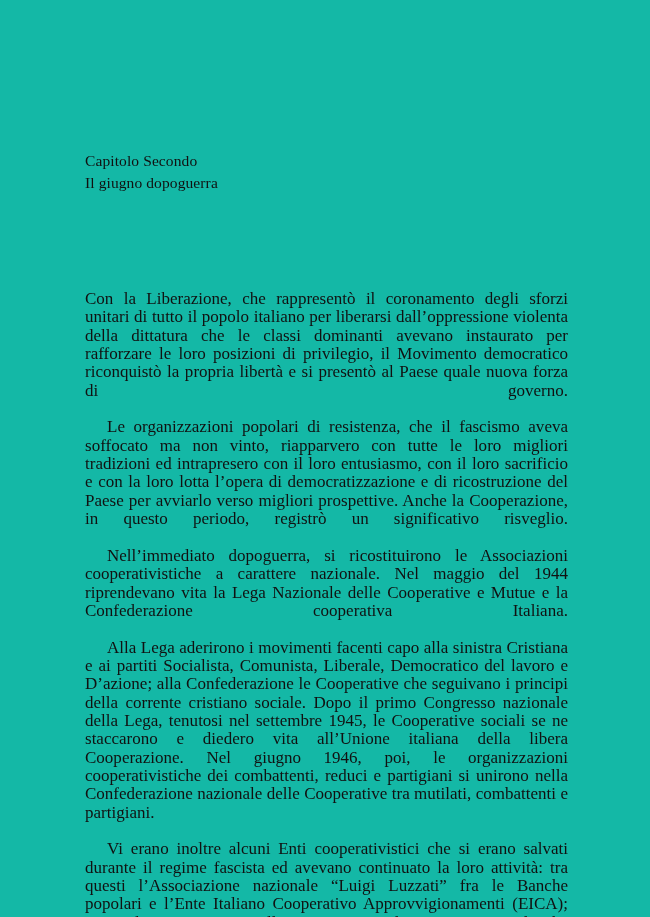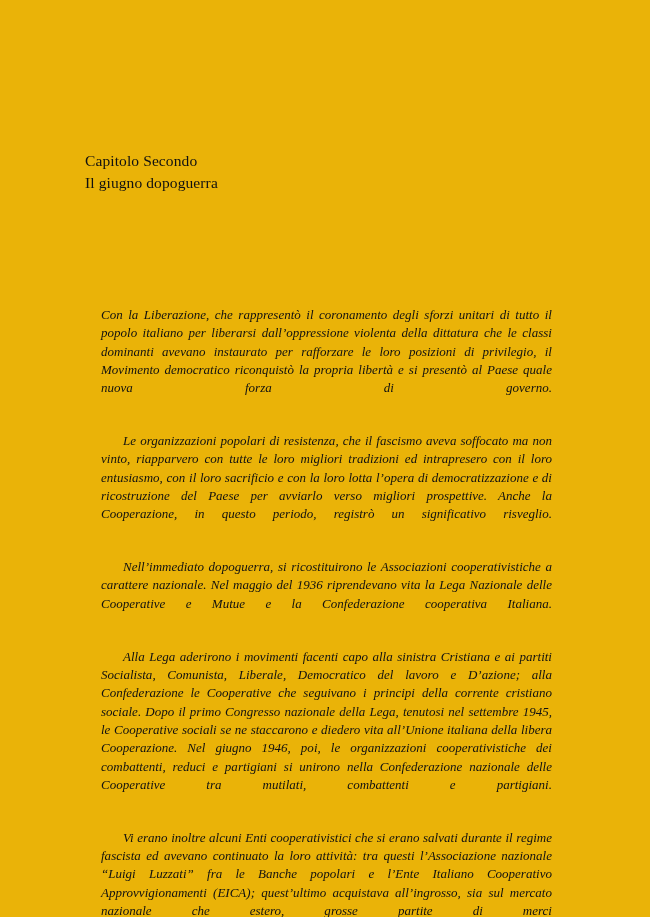--- a/index.html
+++ b/index.html
@@ -6,21 +6,21 @@
   html, body {
     margin: 0;
     padding: 0;
     background: #ffffff;
   }
 
   .page {
     position: relative;
     width: 650px;
     height: 917px;
-    background: #eab308;
+    background: #14b8a6;
     overflow: hidden;
     font-family: "Liberation Serif", "DejaVu Serif", serif;
     color: #111111;
     -webkit-font-smoothing: antialiased;
   }
 
   
   .chapter-head {
     position: absolute;
     left: 85px;
@@ -37,29 +37,28 @@
 
   
   .body-block {
     position: absolute;
     left: 85px;
     top: 290px;
     width: 483px;
   }
 
   .body-block p {
-    margin: 16px;
-    font-size: 13px;
+    margin: 0;
+    font-size: 17px;
     line-height: 18.35px;
     text-align: justify;
     text-justify: inter-word;
     text-indent: 22px;
     hyphens: manual;
     letter-spacing: 0.01px;
-    font-style: italic;
   }
 
   .body-block p.no-indent {
     text-indent: 0;
   }
 
   
   .body-block p:after {
     content: "";
     display: inline-block;
@@ -72,18 +71,18 @@
 <div class="page">
 
   <div class="chapter-head">
     <div class="head-line">Capitolo Secondo</div>
     <div class="head-line">Il giugno dopoguerra</div>
   </div>
 
   <div class="body-block">
     <p class="no-indent">Con la Liberazione, che rappresentò il coronamento degli sforzi unitari di tutto il popolo italiano per liberarsi dall’oppressione violenta della dittatura che le classi dominanti avevano instaurato per rafforzare le loro posizioni di privilegio, il Movimento democratico riconquistò la propria libertà e si presentò al Paese quale nuova forza di governo.</p>
     <p>Le organizzazioni popolari di resistenza, che il fascismo aveva soffocato ma non vinto, riapparvero con tutte le loro migliori tradizioni ed intrapresero con il loro entusiasmo, con il loro sacrificio e con la loro lotta l’opera di democratizzazione e di ricostruzione del Paese per avviarlo verso migliori prospettive. Anche la Cooperazione, in questo periodo, registrò un significativo risveglio.</p>
-    <p>Nell’immediato dopoguerra, si ricostituirono le Associazioni cooperativistiche a carattere nazionale. Nel maggio del 1936 riprendevano vita la Lega Nazionale delle Cooperative e Mutue e la Confederazione cooperativa Italiana.</p>
+    <p>Nell’immediato dopoguerra, si ricostituirono le Associazioni cooperativistiche a carattere nazionale. Nel maggio del 1944 riprendevano vita la Lega Nazionale delle Cooperative e Mutue e la Confederazione cooperativa Italiana.</p>
     <p>Alla Lega aderirono i movimenti facenti capo alla sinistra Cristiana e ai partiti Socialista, Comunista, Liberale, Democratico del lavoro e D’azione; alla Confederazione le Cooperative che seguivano i principi della corrente cristiano sociale. Dopo il primo Congresso nazionale della Lega, tenutosi nel settembre 1945, le Cooperative sociali se ne staccarono e diedero vita all’Unione italiana della libera Cooperazione. Nel giugno 1946, poi, le organizzazioni cooperativistiche dei combattenti, reduci e partigiani si unirono nella Confederazione nazionale delle Cooperative tra mutilati, combattenti e partigiani.</p>
     <p>Vi erano inoltre alcuni Enti cooperativistici che si erano salvati durante il regime fascista ed avevano continuato la loro attività: tra questi l’Associazione nazionale “Luigi Luzzati” fra le Banche popolari e l’Ente Italiano Cooperativo Approvvigionamenti (EICA); quest’ultimo acquistava all’ingrosso, sia sul mercato nazionale che estero, grosse partite di merci</p>
   </div>
 
 </div>
 
 </body></html>

